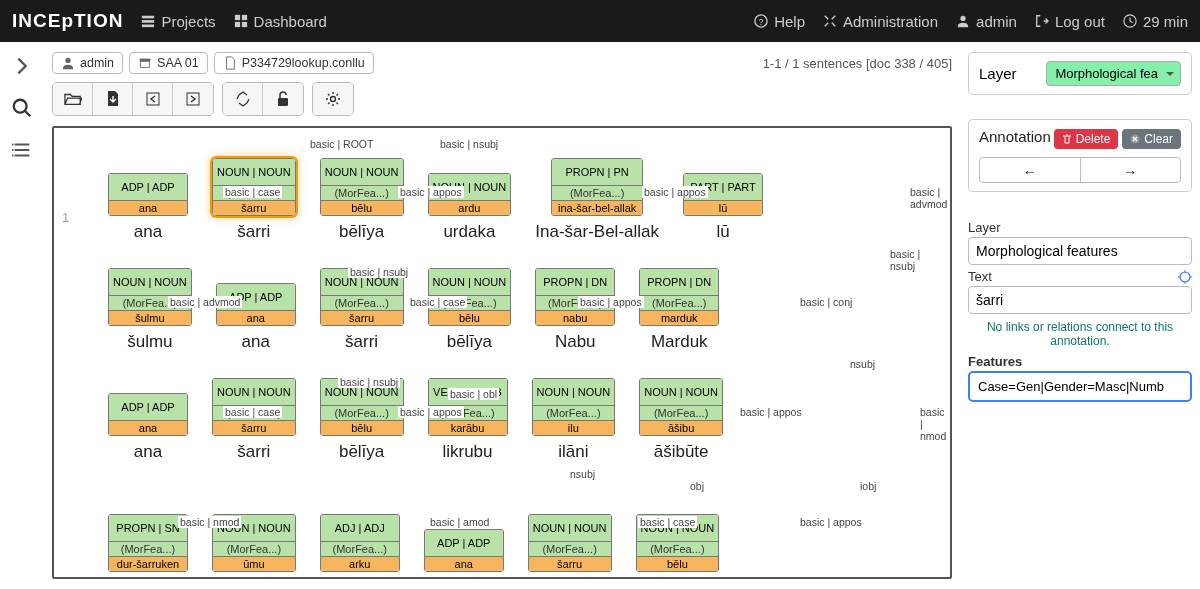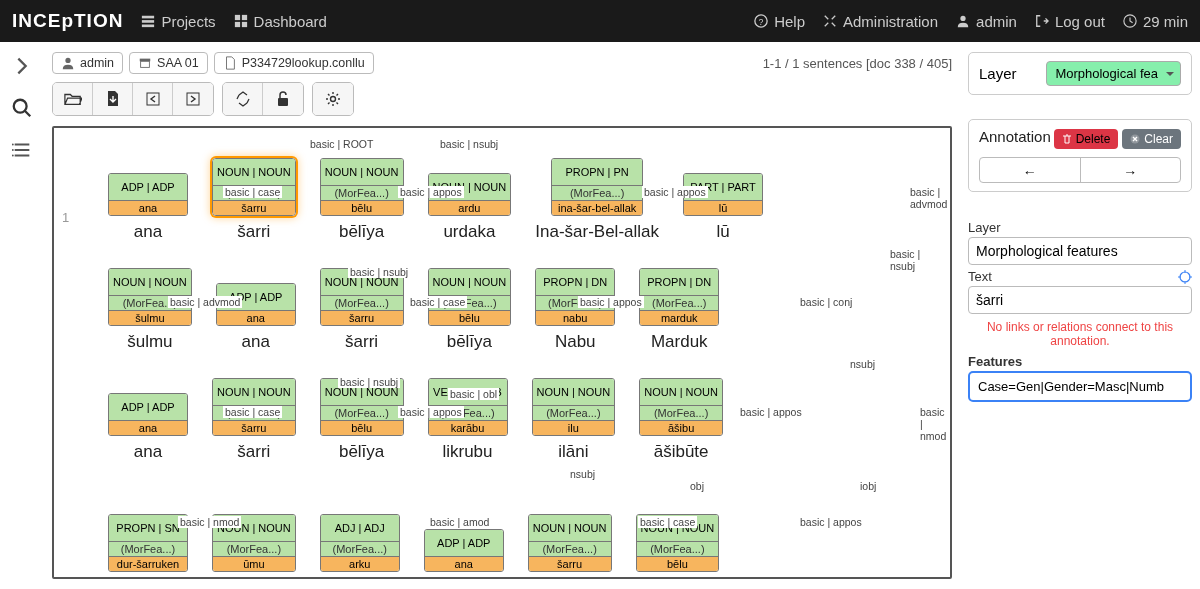--- a/index.html
+++ b/index.html
@@ -37,28 +37,28 @@
 .token-surface { font-size:17px; color:#222; margin-top:6px; }
 .arc-label { position:absolute; font-size:10.5px; color:#444; background:#fff; padding:0 2px;}
 .highlight { box-shadow: 0 0 0 2px #f90, 0 0 8px 2px rgba(255,153,0,.4); border-radius:4px;}
 
 .right-panel { width: 240px; border-left: 0; padding: 10px 8px; display: flex; flex-direction: column; gap: 24px; }
 .panel-box { border: 1px solid #ccc; border-radius: 5px; padding: 8px 10px; }
 .panel-header { display:flex; align-items:center; justify-content:space-between;}
 .layer-select { border:1px solid #aaa; border-radius:4px; padding:4px 22px 4px 8px; font-size:13px; background:#86efac; cursor:pointer; position:relative; max-width:150px; overflow:hidden; white-space:nowrap;}
 .layer-select::after { content:""; position:absolute; right:6px; top:50%; margin-top:-2px; border:4px solid transparent; border-top-color:#555;}
 .section-title { font-size:15px; color:#222; margin-bottom:4px;}
-.btn-del { background:#dc3545; color:#000000; border:none; border-radius:4px; padding:3px 8px; font-size:12px; cursor:pointer; display:flex; align-items:center; gap:4px;}
+.btn-del { background:#dc3545; color:#ffffff; border:none; border-radius:4px; padding:3px 8px; font-size:12px; cursor:pointer; display:flex; align-items:center; gap:4px;}
 .btn-clear { background:#6c757d; color:#fff; border:none; border-radius:4px; padding:3px 8px; font-size:12px; cursor:pointer; display:flex; align-items:center; gap:4px;}
 .nav-arrows { display:flex; border:1px solid #bbb; border-radius:4px; overflow:hidden; margin-top:8px;}
 .nav-arrows div { flex:1; text-align:center; padding:4px 0; cursor:pointer; }
 .nav-arrows div:first-child { border-right:1px solid #bbb;}
 .field-label { font-size:13px; color:#333; margin:4px 0 2px; display:flex; justify-content:space-between; align-items:center;}
 .text-input { width:100%; border:1px solid #bbb; border-radius:4px; padding:5px 7px; font-size:14px;}
-.note { font-size:12px; color:#ef4444; text-align:center; margin:6px 0;}
+.note { font-size:12px; color:#0f766e; text-align:center; margin:6px 0;}
 .feat-input { width:100%; border:2px solid #3b82f6; border-radius:5px; padding:6px 8px; font-size:13px; overflow:hidden; white-space:nowrap;}
 .icon { width:14px; height:14px; display:inline-block;}
 </style>
 </head>
 <body>
 
 <div class="topbar">
   <span class="logo">INCEpTION</span>
   <span class="nav-item">
     <svg class="icon" viewBox="0 0 16 16">

